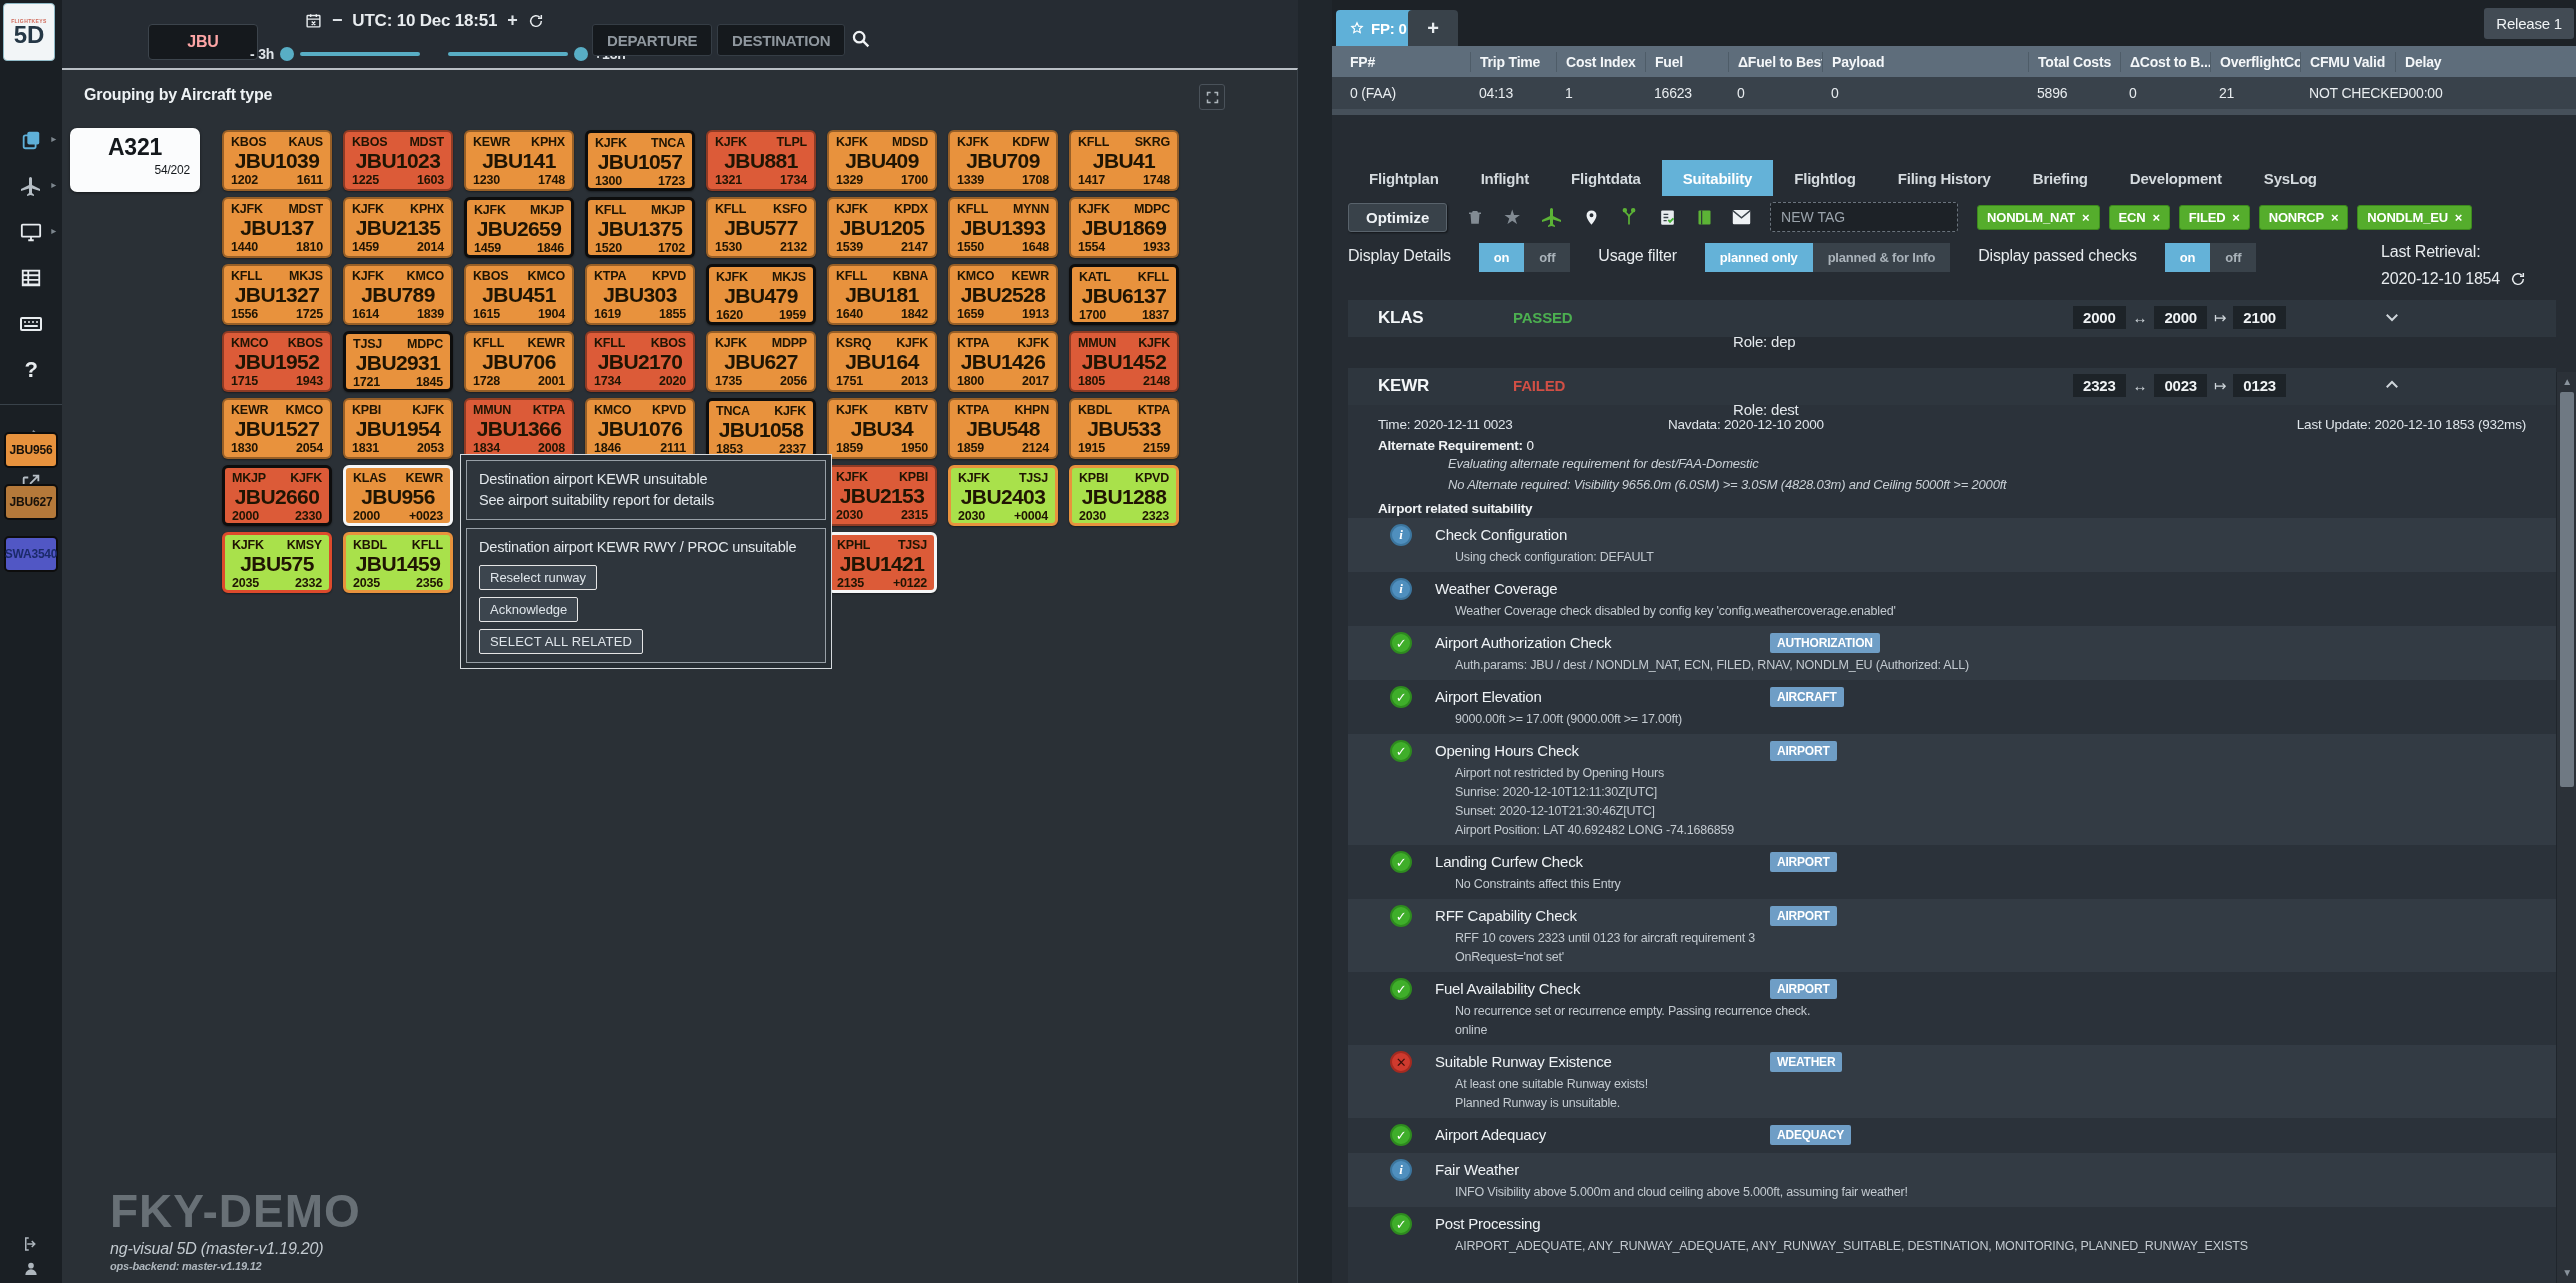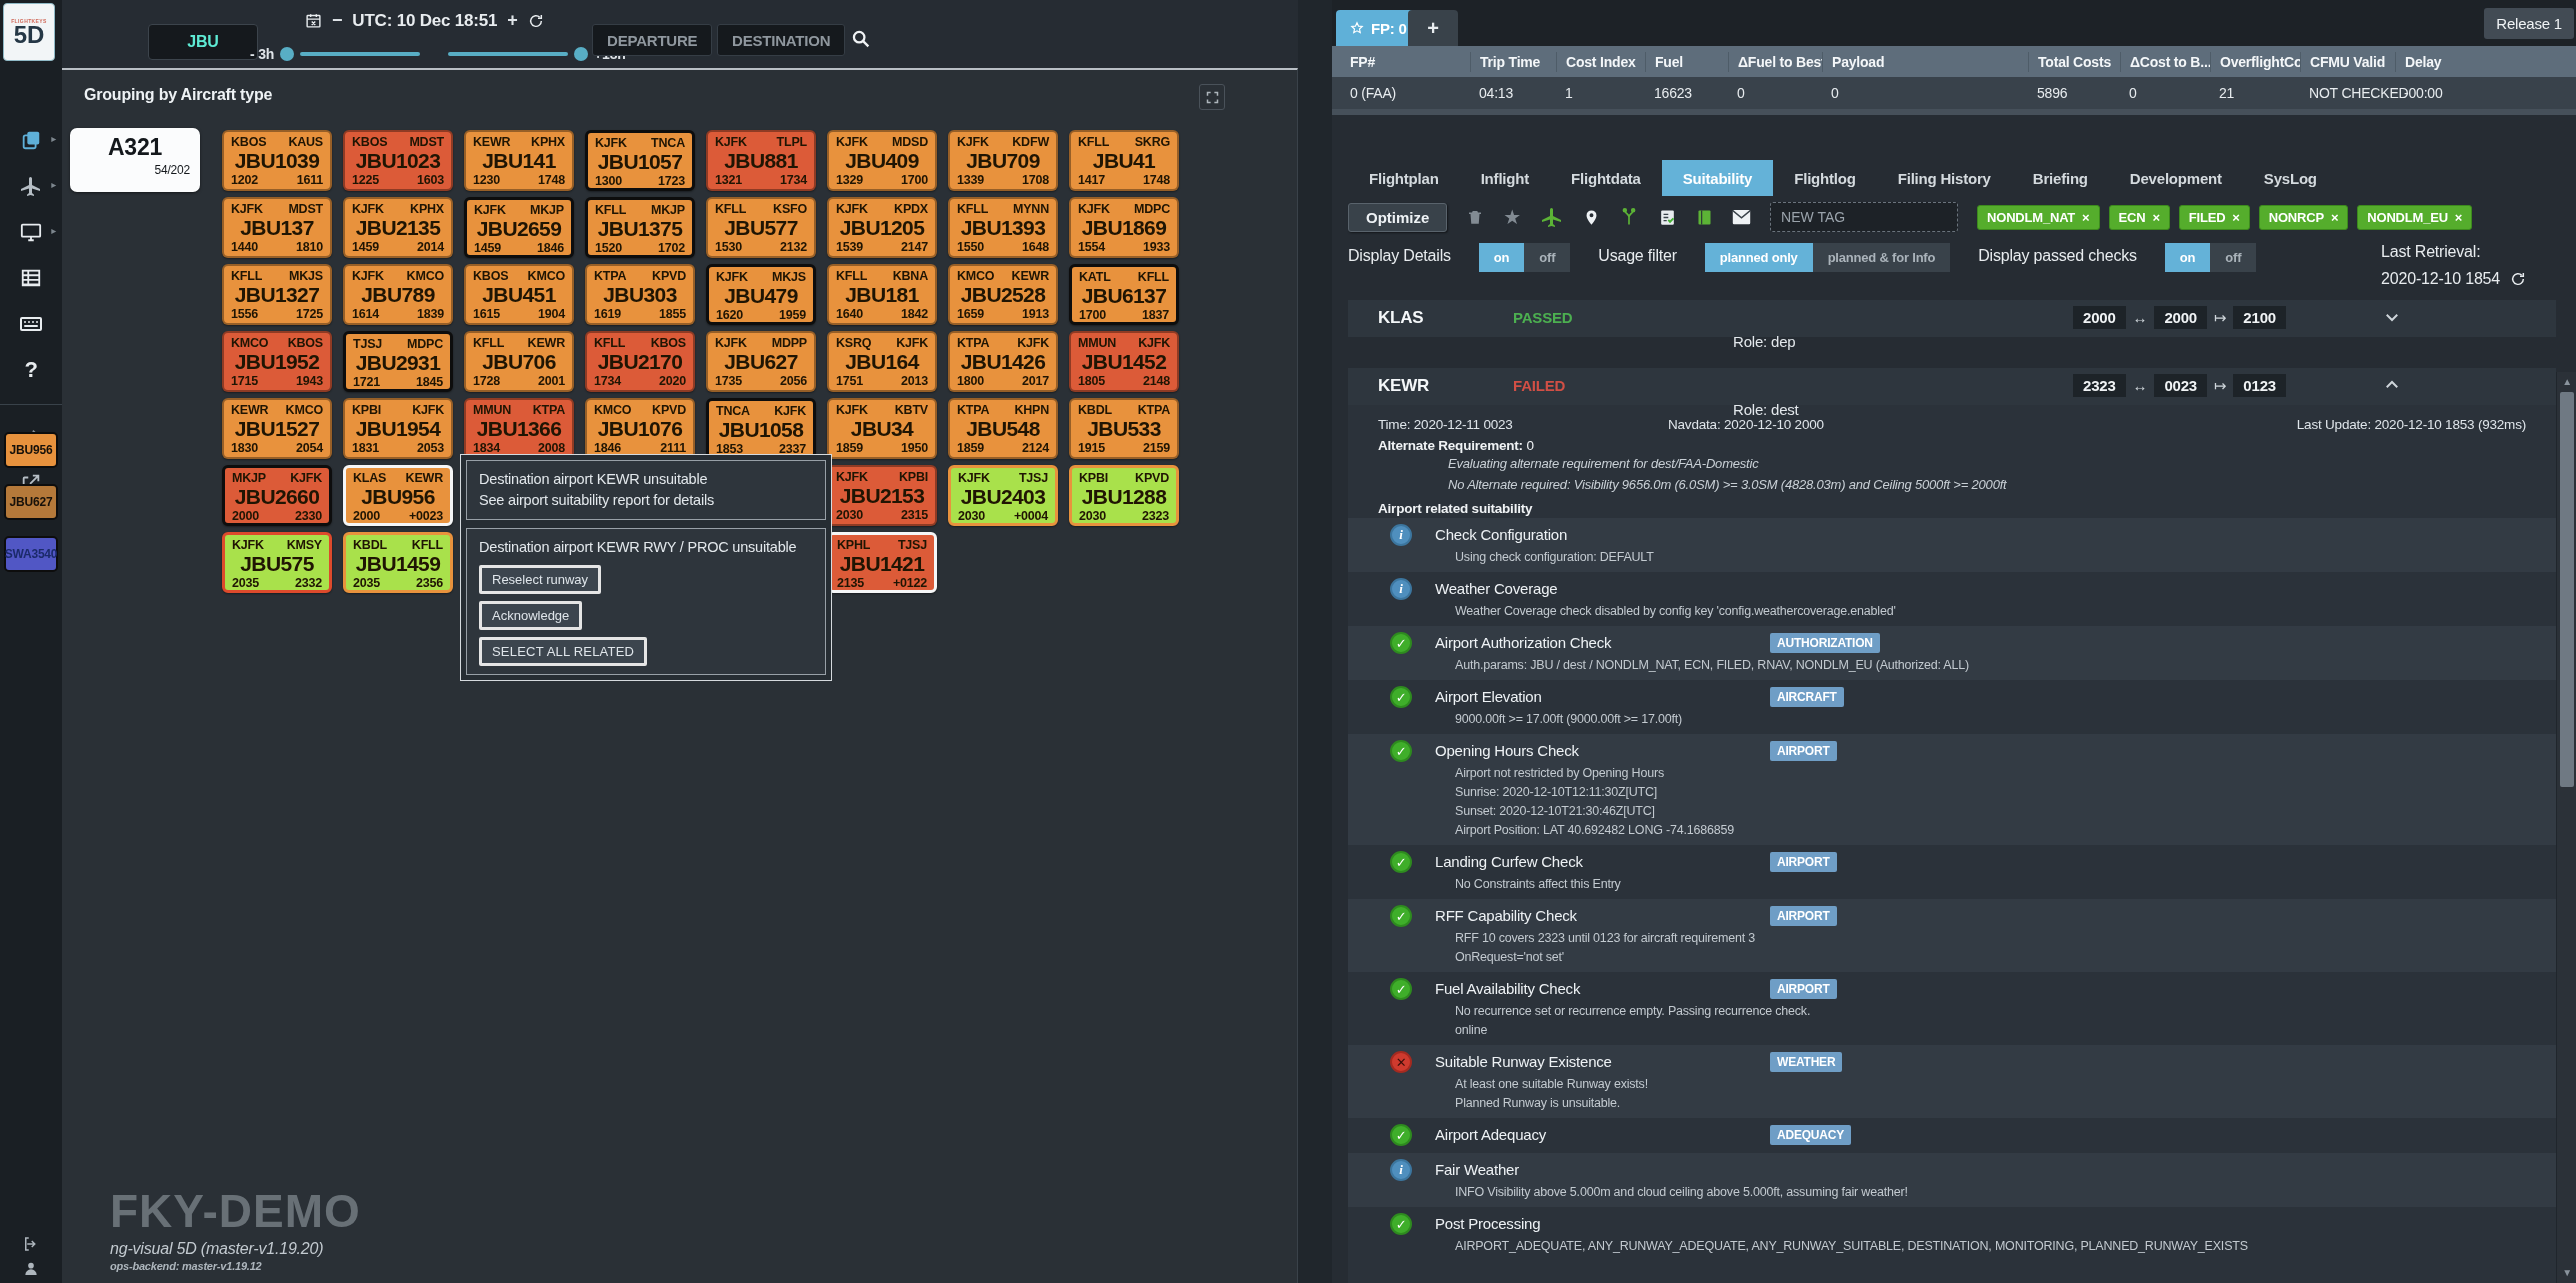--- a/index.html
+++ b/index.html
@@ -20,21 +20,21 @@
   .sb-item .arrow{position:absolute;right:6px;top:15px;font-size:10px;color:#7d868e;}
   .sb-div{width:62px;height:1px;background:#39424a;margin:10px 0;}
   .sb-pins{position:absolute;left:4px;top:432px;width:54px;display:flex;flex-direction:column;gap:16px;}
   .pin-card{width:54px;height:36px;border-radius:5px;border:2px solid #0d0d0d;display:flex;align-items:center;justify-content:center;
             font-size:12px;font-weight:bold;color:#17110a;}
   .sb-bottom{position:absolute;left:0;bottom:6px;width:62px;display:flex;flex-direction:column;align-items:center;gap:8px;color:#aeb6bd;}
 
   
   .topbar{position:absolute;left:62px;top:0;width:1236px;height:68px;background:#262c33;}
   .jbu-btn{position:absolute;left:86px;top:24px;width:110px;height:36px;background:#15191d;border:1px solid #3c444c;
-           border-radius:4px;color:#5eead4;font-size:16px;font-weight:bold;display:flex;align-items:center;justify-content:center;}
+           border-radius:4px;color:#fca5a5;font-size:16px;font-weight:bold;display:flex;align-items:center;justify-content:center;}
   .dategroup{position:absolute;left:243px;top:10px;display:flex;align-items:center;gap:10px;color:#e8ecef;}
   .dategroup .utc{font-size:17px;font-weight:bold;}
   .dategroup .gsym{font-size:18px;font-weight:bold;color:#dfe4e8;}
   .sliderrow{position:absolute;left:188px;top:46px;display:flex;align-items:center;gap:6px;font-size:14px;font-weight:bold;color:#dfe4e8;}
   .track{height:4px;background:#58aec5;border-radius:2px;}
   .handle{width:14px;height:14px;border-radius:50%;background:#58aec5;}
   .dd-btn{position:absolute;top:24px;height:32px;background:#15191d;border:1px solid #353d45;border-radius:3px;
           color:#8f979e;font-size:15px;font-weight:bold;display:flex;align-items:center;justify-content:center;padding:0 14px;}
   .search-ic{position:absolute;left:788px;top:28px;color:#f0f3f5;}
 
@@ -58,21 +58,21 @@
   .b-orange{border:3px solid #e8923d;}
   .b-redb{border:3px solid #dd4a2c;}
   .card .codes,.card .times{display:flex;justify-content:space-between;font-size:12.5px;font-weight:bold;line-height:14px;}
   .card .fn{text-align:center;font-size:21px;font-weight:bold;line-height:24px;letter-spacing:-0.6px;}
 
   
   .popup{position:absolute;left:398px;top:384px;width:372px;z-index:9;background:#262d33;border:1px solid #d5dade;padding:5px;}
   .pbox{border:1px solid #98a0a7;background:#2e353c;padding:8px 12px;margin-bottom:8px;}
   .pbox:last-child{margin-bottom:0;}
   .pline{font-size:14.5px;color:#e3e8ec;line-height:21px;}
-  .pbtn{display:inline-block;background:#3c454e;border:3px solid #e5e5e5;border-radius:2px;color:#dfe5ea;
+  .pbtn{display:inline-block;background:#3c454e;border:1px solid #e5e5e5;border-radius:2px;color:#dfe5ea;
         font-size:13px;padding:4px 10px;margin:7px 0 0 0;}
   .pbtn-caps{letter-spacing:.2px;}
   .pbtns{display:flex;flex-direction:column;align-items:flex-start;}
 
   .demo-footer{position:absolute;left:48px;top:1118px;}
   .demo-big{font-size:46px;font-weight:bold;color:#687076;letter-spacing:1px;line-height:46px;}
   .demo-v1{font-size:16px;font-style:italic;font-weight:normal;color:#c3cad0;margin-top:6px;}
   .demo-v2{font-size:11px;font-style:italic;font-weight:bold;color:#aeb6bd;margin-top:2px;}
 
   

